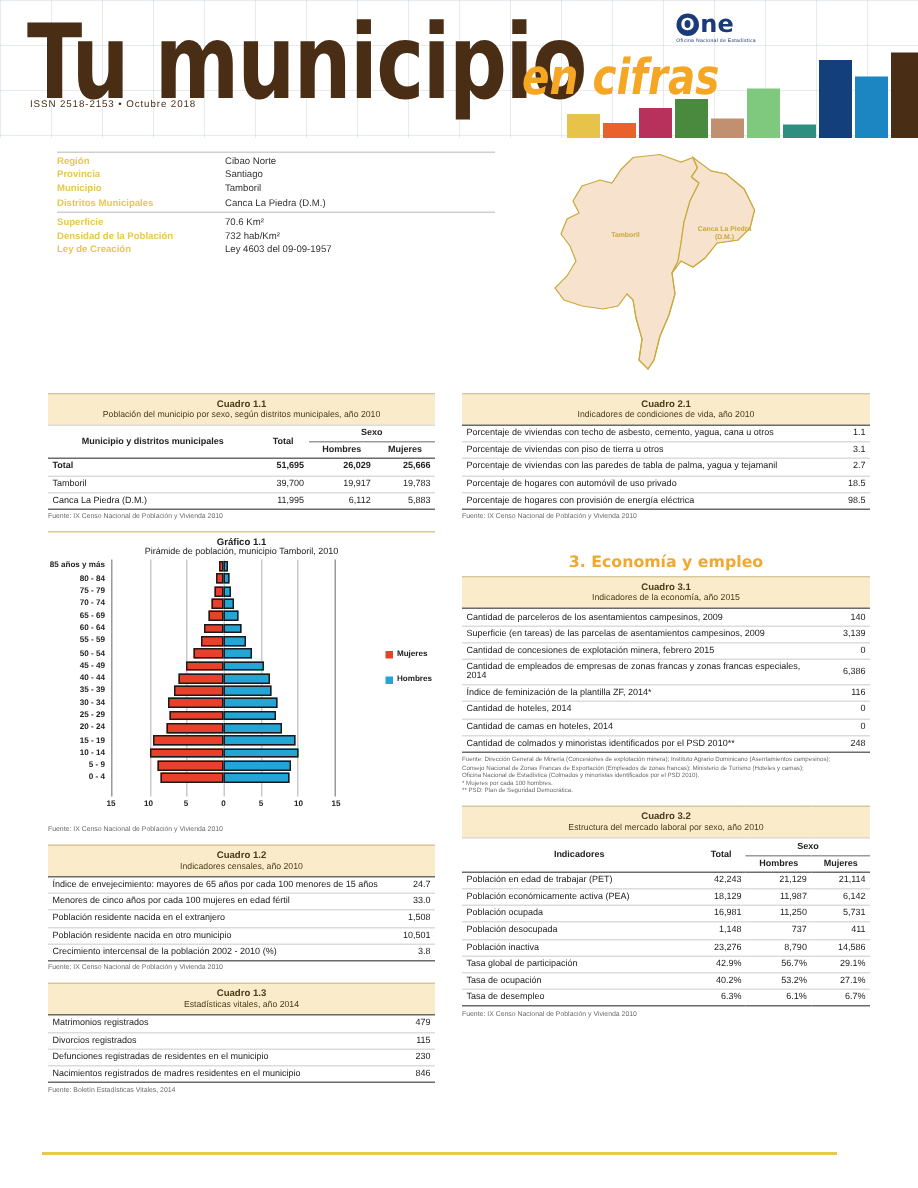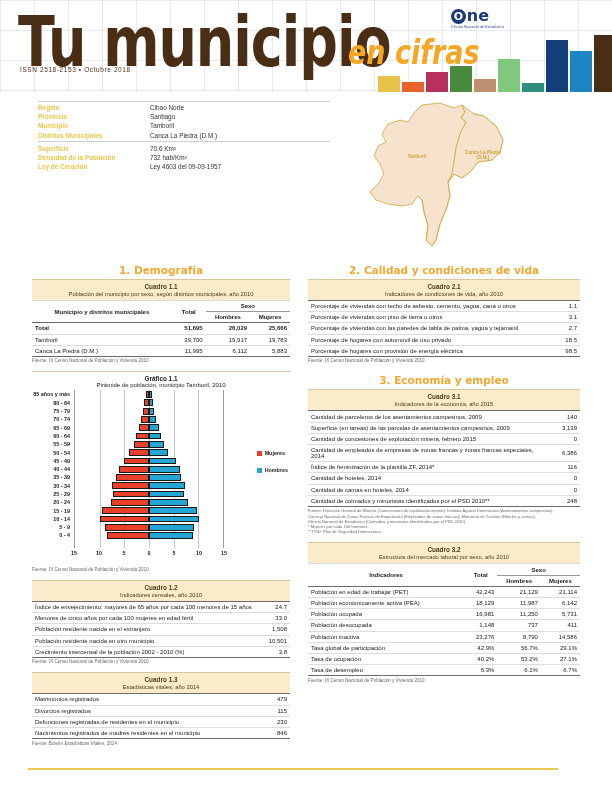--- a/index.html
+++ b/index.html
@@ -182,21 +182,20 @@
       <path d="M52,13 L60,5 L78,3 L92,8 L100,5 L103,12 L99,18 L104,22 L112,14 L122,16 L134,26 L141,40 L138,52 L130,60 L116,62 L108,72 L100,78 L92,74 L86,82 L88,96 L84,110 L78,124 L74,140 L70,146 L64,140 L66,126 L62,112 L60,100 L56,96 L50,104 L40,106 L26,104 L14,100 L8,92 L16,84 L22,74 L18,64 L12,56 L16,46 L24,42 L20,34 L26,24 L38,20 L46,22 Z" fill="#f7e2cd" stroke="#c8a93c" stroke-width="0.8"></path>
       <path d="M100,5 L103,12 L99,18 L104,22 L98,34 L94,48 L92,62 L90,74 L86,82 L88,96 L84,110 L78,124 L74,140 L70,146 L64,140 L66,126 L62,112 L60,100 L56,96" fill="none" stroke="#c8a93c" stroke-width="0.7"></path>
       <path d="M100,5 L112,14 L122,16 L134,26 L141,40 L138,52 L130,60 L116,62 L108,72 L100,78 L92,74 L86,82 L90,74 L92,62 L94,48 L98,34 L104,22 L99,18 L103,12 Z" fill="#f7e2cd" stroke="#c8a93c" stroke-width="0.8"></path>
     </svg>
     <div class="map-lbl" style="left:30px; top:54px; width:50px;">Tamboril</div>
     <div class="map-lbl" style="left:100px; top:50px; width:42px;">Canca La Piedra (D.M.)</div>
   </div>
 
   <div class="col-l">
 
-    <div class="sec-title">1. Demografía</div>
 
     <table class="tbl">
       <tbody>
           <tr>
             <td class="cap" colspan="4">
         <div class="cap-t">Cuadro 1.1</div>
         <div class="cap-s">Población del municipio por sexo, según distritos municipales, año 2010</div>
       </td>
           </tr>
       <tr class="hdr">
@@ -418,21 +417,20 @@
             <td>Nacimientos registrados de madres residentes en el municipio</td>
             <td class="num">846</td>
           </tr>
       </tbody>
     </table>
     <div class="src">Fuente: Boletín Estadísticas Vitales, 2014</div>
   </div>
 
   <div class="col-r">
 
-    <div class="sec-title">2. Calidad y condiciones de vida</div>
 
     <table class="tbl">
       <tbody>
           <tr>
             <td class="cap" colspan="2">
         <div class="cap-t">Cuadro 2.1</div>
         <div class="cap-s">Indicadores de condiciones de vida, año 2010</div>
       </td>
           </tr>
       </tbody>
@@ -454,21 +452,21 @@
             <td class="num">18.5</td>
           </tr>
         <tr>
             <td>Porcentaje de hogares con provisión de energía eléctrica</td>
             <td class="num">98.5</td>
           </tr>
       </tbody>
     </table>
     <div class="src">Fuente: IX Censo Nacional de Población y Vivienda 2010</div>
 
-    <div class="sec-title" style="margin-top:8px">3. Economía y empleo</div>
+    <div class="sec-title" style="margin-top:20px">3. Economía y empleo</div>
 
     <table class="tbl">
       <tbody>
           <tr>
             <td class="cap" colspan="2">
         <div class="cap-t">Cuadro 3.1</div>
         <div class="cap-s">Indicadores de la economía, año 2015</div>
       </td>
           </tr>
       </tbody>

